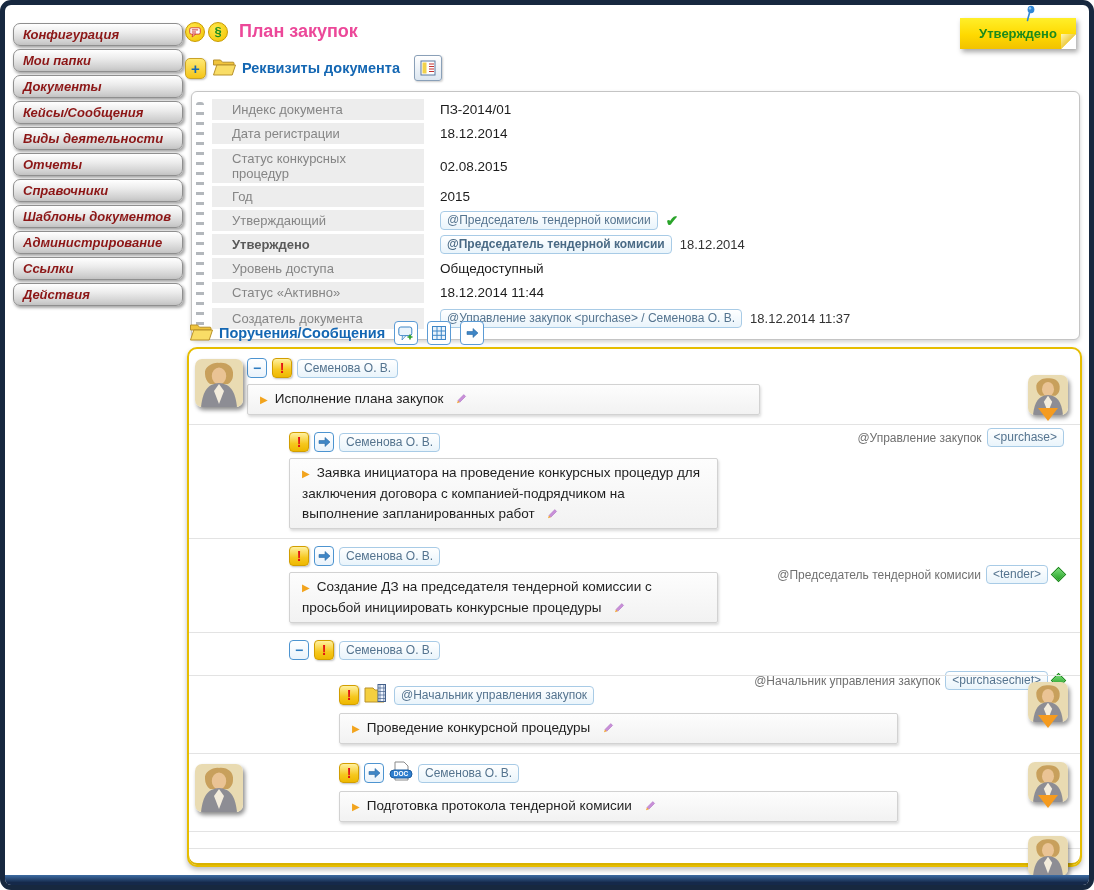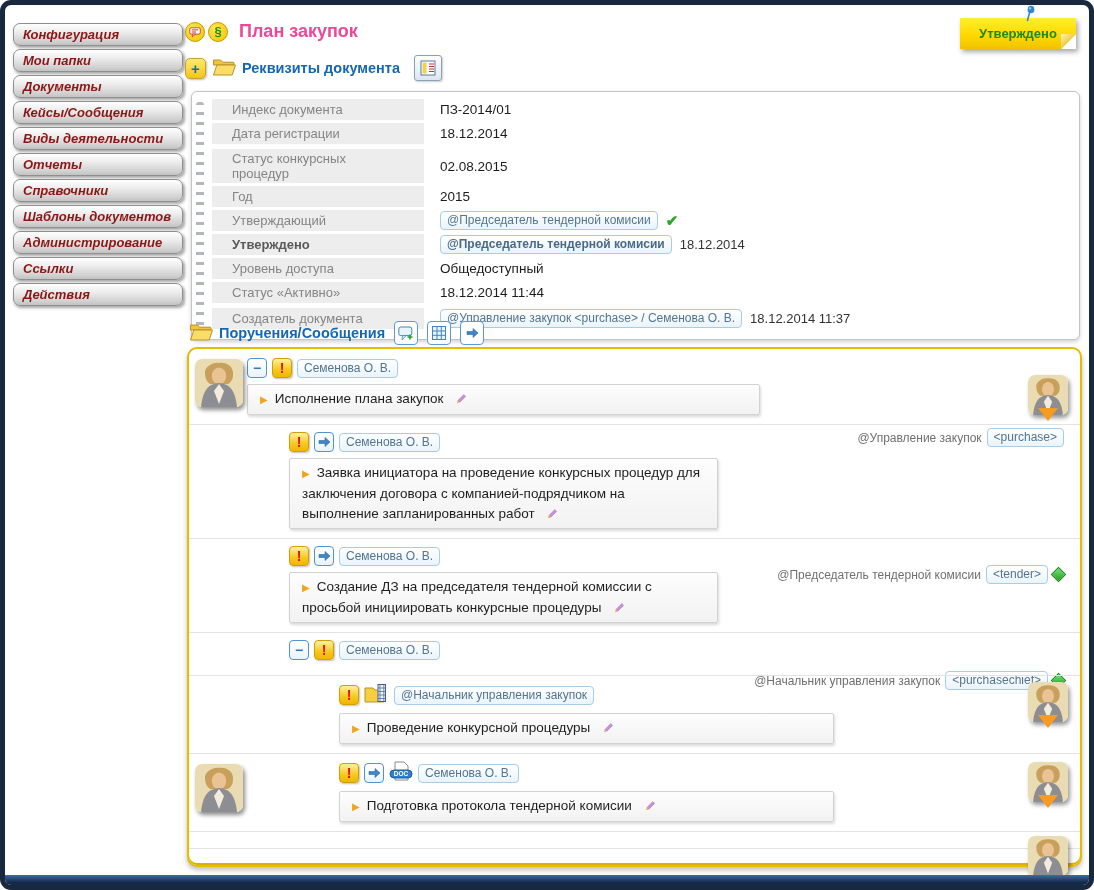--- a/index.html
+++ b/index.html
@@ -85,21 +85,21 @@
      box-sizing:border-box;flex:0 0 auto;}
   .ico.excl{background:linear-gradient(#fff1a0,#f6c71d 60%,#eeb800);border:1px solid #d29e00;
      color:#e31212;font-weight:800;font-size:14px;box-shadow:1px 1px 2px rgba(0,0,0,.25);}
   .ico.blue{background:linear-gradient(#ffffff,#eaf3fb);border:1px solid #4d94d0;color:#2e7cc0;
      font-weight:700;font-size:14px;cursor:pointer;}
   .task-bar{box-sizing:border-box;border:1px solid #d2d2d2;border-radius:2px;
      background:linear-gradient(#fdfdfd,#f2f2f2);box-shadow:1px 2px 3px rgba(0,0,0,.15);
      padding:4px 12px;font-size:13.5px;line-height:20px;color:#1e1e1e;cursor:pointer;}
   .l1 .task-bar{width:513px;font-weight:400;}
   .l2 .task-bar{width:429px;}
-  .l3 .task-bar{width:495px;}
+  .l3 .task-bar{width:559px;}
   .play{color:#f2a41d;font-size:10px;margin-right:7px;}
   .pencil{margin-left:6px;vertical-align:-2px;cursor:pointer;}
   .photo{position:absolute;left:6px;top:8px;width:48px;height:48px;border-radius:7px;
      box-shadow:2px 3px 4px rgba(0,0,0,.45);overflow:hidden;}
   .mini{position:absolute;right:12px;width:40px;height:46px;}
   .mini .pic{width:40px;height:40px;border-radius:7px;overflow:hidden;box-shadow:2px 3px 4px rgba(0,0,0,.4);}
   .mini .down{position:absolute;left:50%;bottom:0;transform:translateX(-50%);width:0;height:0;
      border:10px solid transparent;border-top:13px solid #f59b1f;border-bottom:0;}
   .r0 .mini{top:24px;} .r4 .mini{top:6px;} .r5 .mini{top:8px;} .r6 .mini{top:4px;}
   .recipient{position:absolute;right:16px;display:flex;align-items:center;gap:5px;font-size:12px;color:#707070;}

